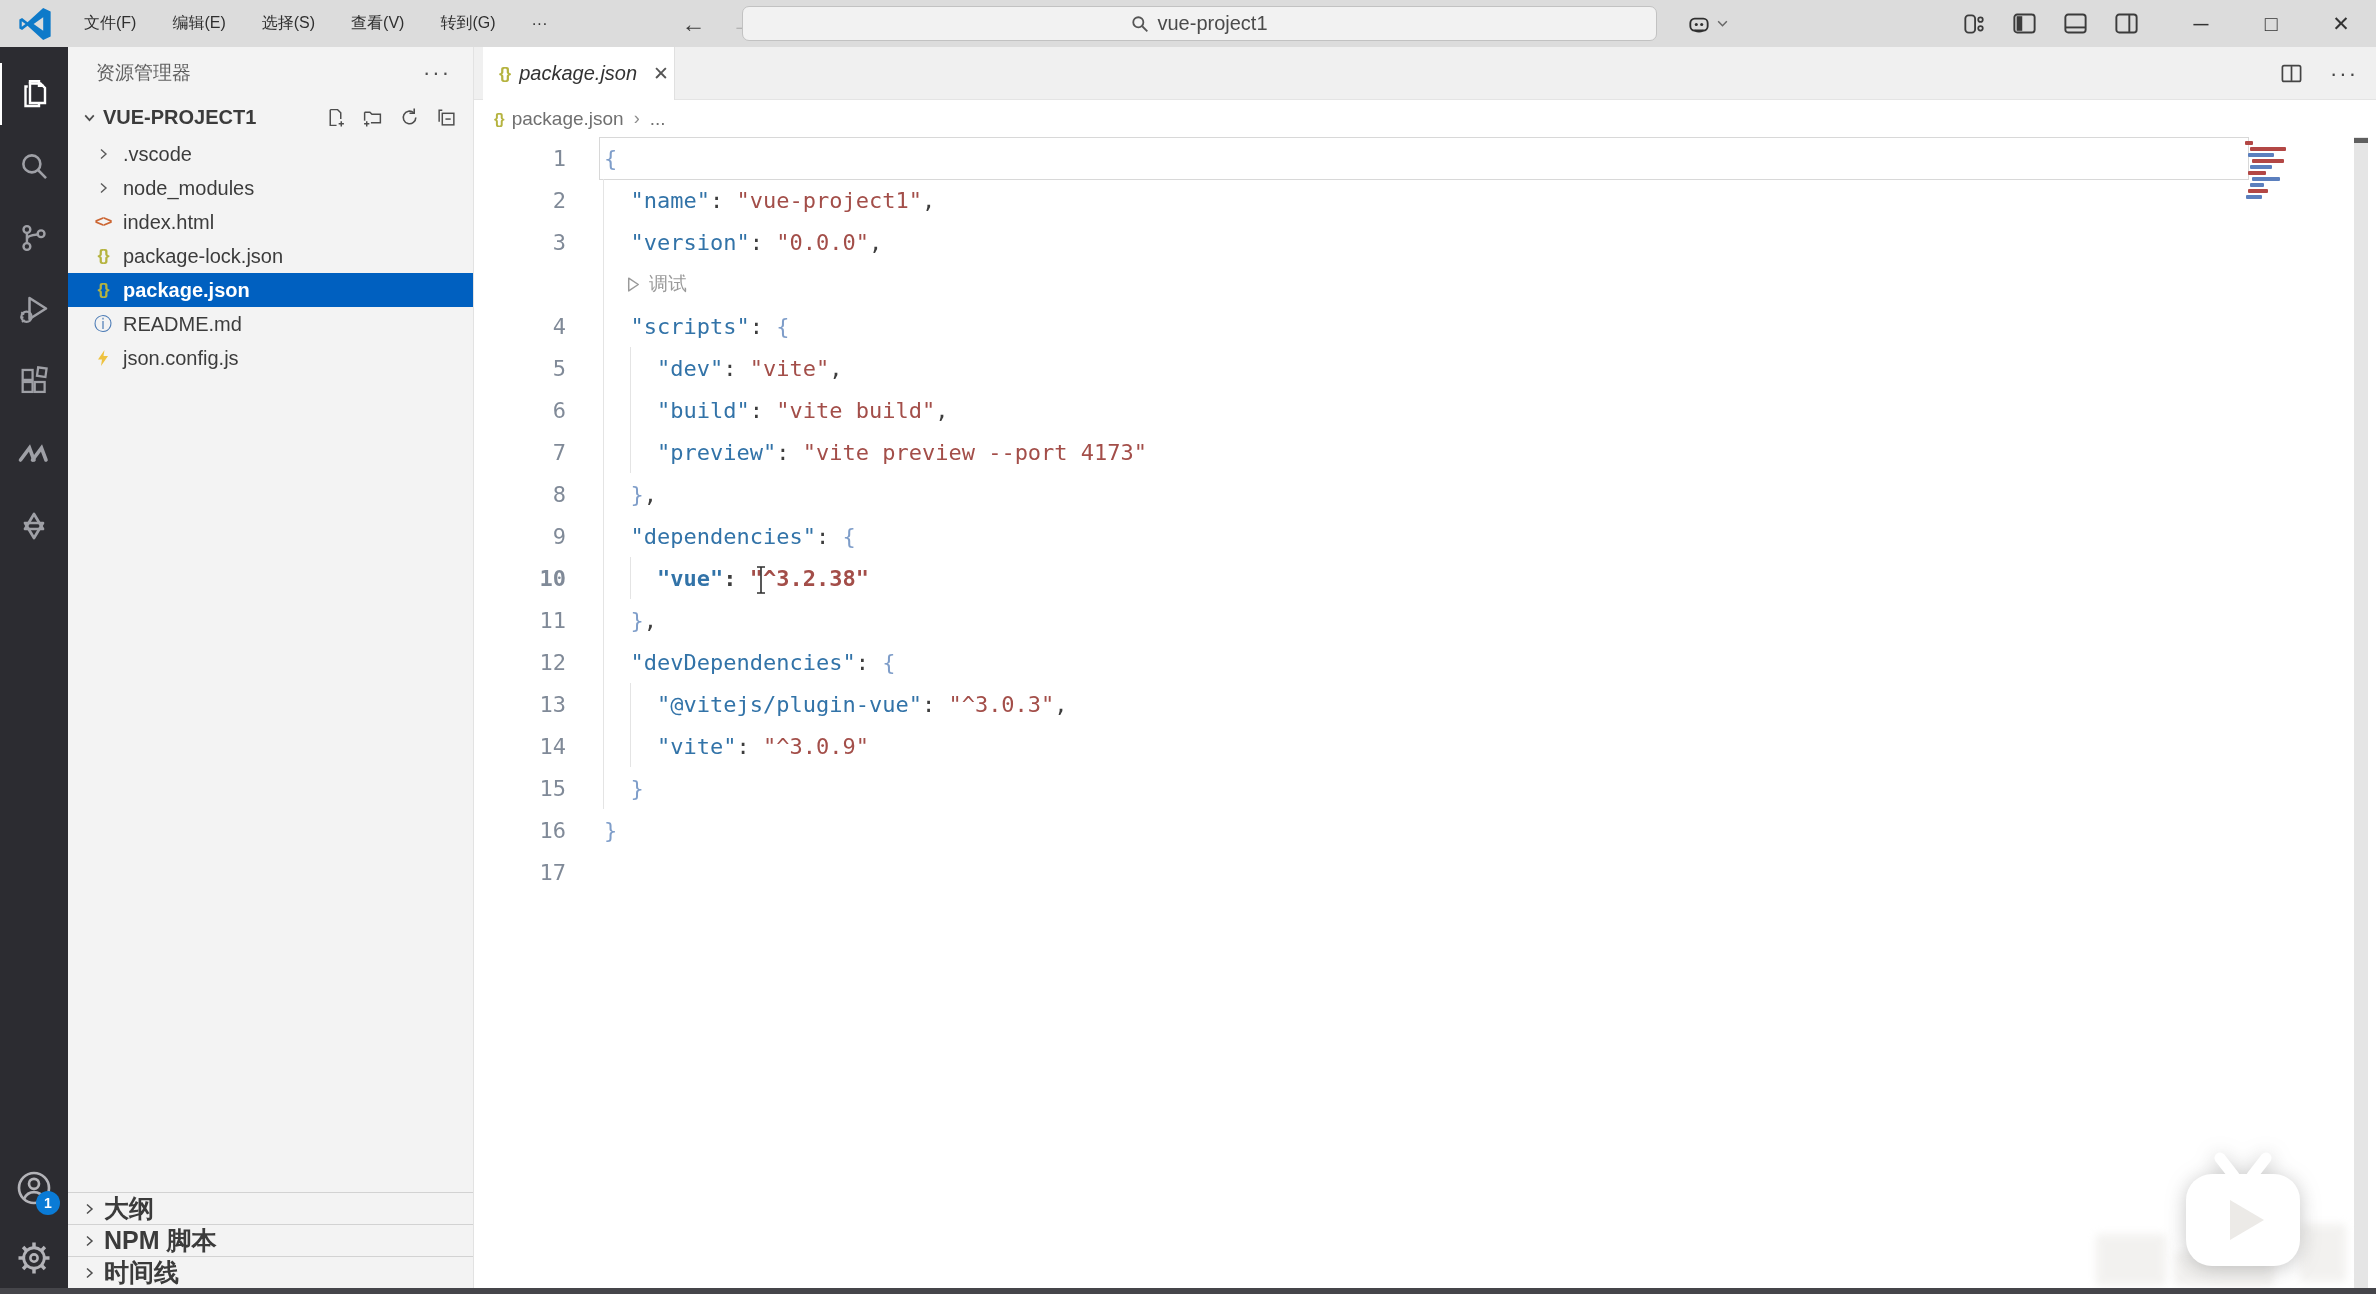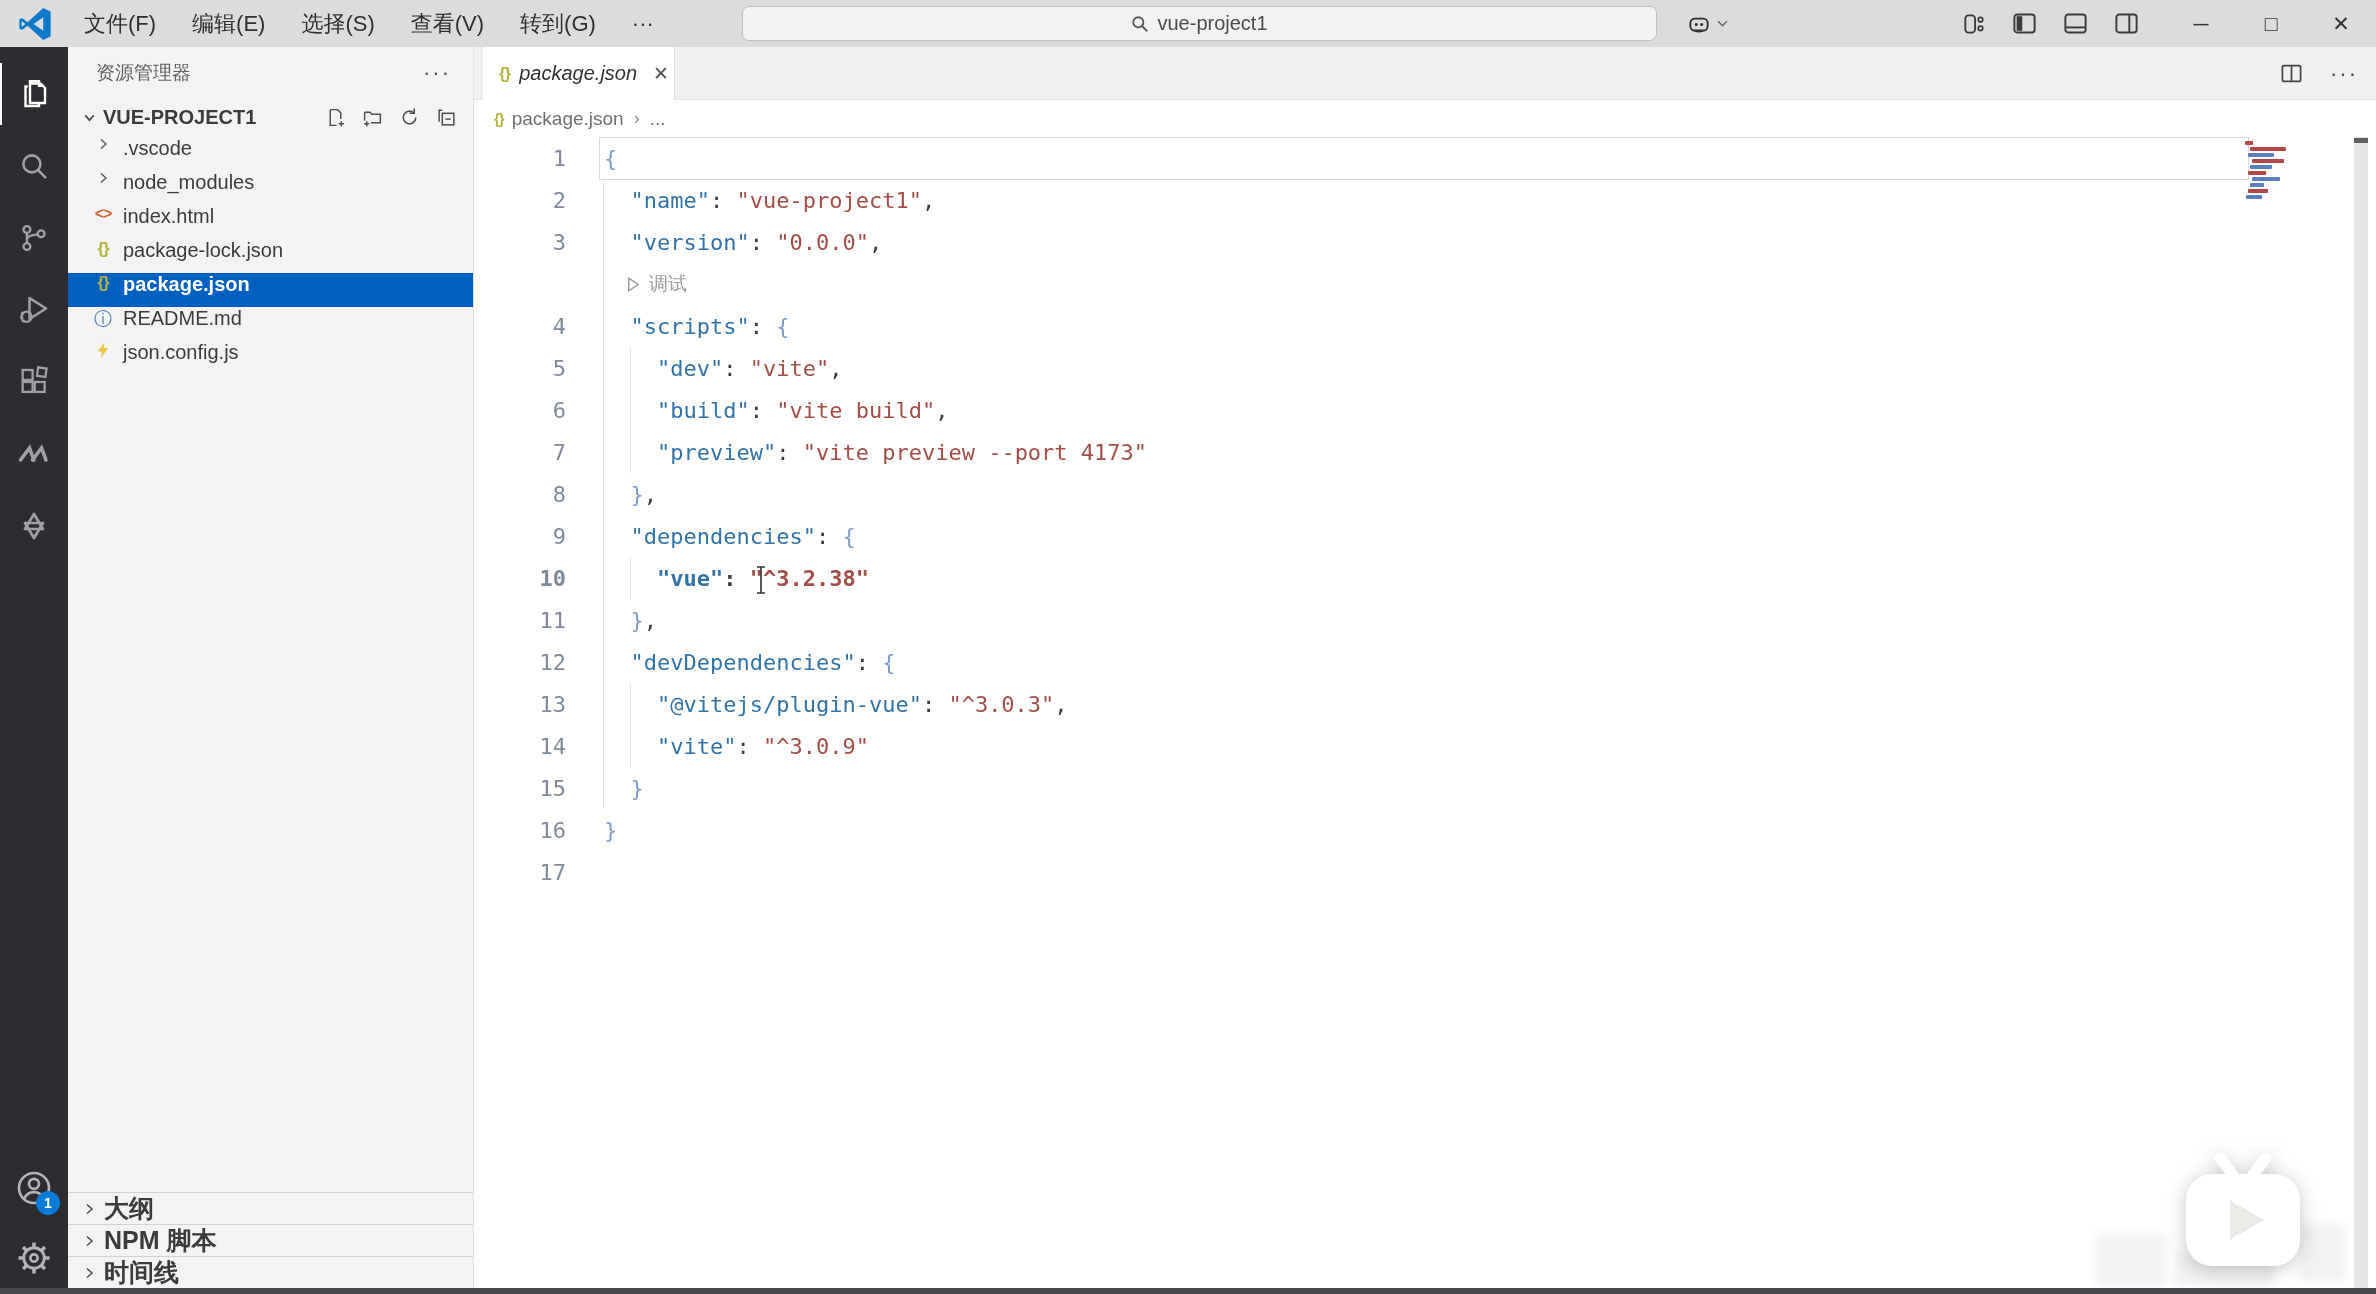--- a/index.html
+++ b/index.html
@@ -3,21 +3,21 @@
 <meta charset="utf-8">
 <style>
   html,body{margin:0;padding:0;}
   body{width:2376px;height:1294px;position:relative;overflow:hidden;background:#ffffff;
        font-family:"Liberation Sans",sans-serif;-webkit-font-smoothing:antialiased;user-select:none;}
   
   .titlebar{position:absolute;left:0;top:0;width:2376px;height:47px;background:#dcdcdc;
             display:flex;align-items:center;z-index:5;}
   .vscode-logo{width:34px;height:34px;margin-left:18px;flex:0 0 auto;}
   .menus{display:flex;align-items:center;margin-left:18px;gap:8px;}
-  .menu-item{font-size:22px;color:#2f2f2f;padding:4px 14px;border-radius:6px;white-space:nowrap;}
+  .menu-item{font-size:16px;color:#2f2f2f;padding:4px 14px;border-radius:6px;white-space:nowrap;}
   .nav-arrows{display:flex;align-items:center;gap:26px;margin-left:120px;}
   .nav-arrow{font-size:24px;color:#3c3c3c;}
   .nav-arrow.disabled{color:#a9a9a9;}
   .search-box{position:absolute;left:742px;top:6px;width:915px;height:35px;background:#f2f2f2;
               border:1px solid #c2c2c2;border-radius:7px;display:flex;align-items:center;justify-content:center;
               gap:8px;box-sizing:border-box;}
   .search-text{font-size:20px;color:#4b4b4b;}
   .tb-right{position:absolute;right:0;top:0;height:47px;display:flex;align-items:center;}
   .copilot-wrap{position:absolute;left:1686px;top:0;height:47px;display:flex;align-items:center;gap:4px;}
   .layout-icons{display:flex;align-items:center;gap:24px;margin-right:26px;}
@@ -34,21 +34,21 @@
   
   .sidebar{position:absolute;left:68px;top:47px;width:406px;height:1247px;background:#f3f3f3;
            border-right:1px solid #e2e2e2;box-sizing:border-box;z-index:3;}
   .sb-header{position:absolute;left:0;top:12px;width:100%;height:28px;display:flex;align-items:center;}
   .sb-header-label{font-size:19px;color:#616161;margin-left:28px;}
   .sb-header-more{position:absolute;right:22px;font-size:22px;color:#4d4d4d;letter-spacing:2px;}
   .sb-project{position:absolute;left:0;top:52px;width:100%;height:36px;display:flex;align-items:center;}
   .sb-project-label{font-size:20px;font-weight:700;color:#3b3b3b;margin-left:6px;}
   .sb-actions{position:absolute;right:16px;display:flex;gap:16px;align-items:center;}
   .files{position:absolute;left:0;top:90px;width:100%;}
-  .file-row{height:34px;display:flex;align-items:flex-start;padding-left:22px;box-sizing:border-box;}
+  .file-row{height:34px;display:flex;align-items:center;padding-left:22px;box-sizing:border-box;}
   .file-row .fi{width:26px;display:flex;justify-content:center;flex:0 0 auto;}
   .file-label{font-size:20px;color:#3c3c3c;margin-left:7px;white-space:nowrap;}
   .file-row.selected{background:#0060c0;}
   .file-row.selected .file-label{color:#ffffff;font-weight:600;}
   .glyph-json{font-size:17px;font-weight:700;color:#b5b33f;letter-spacing:-1px;}
   .glyph-html{font-size:16px;font-weight:700;color:#cc6633;letter-spacing:-1px;}
   .glyph-info{font-size:18px;color:#4a7ab5;font-family:"DejaVu Serif",serif;}
   .sb-panels{position:absolute;left:0;bottom:6px;width:100%;}
   .sb-panel{height:31px;border-top:1px solid #d2d2d2;display:flex;align-items:center;padding-left:14px;background:#f3f3f3;}
   .sb-panel-label{font-size:25px;font-weight:700;color:#3b3b3b;margin-left:8px;}

